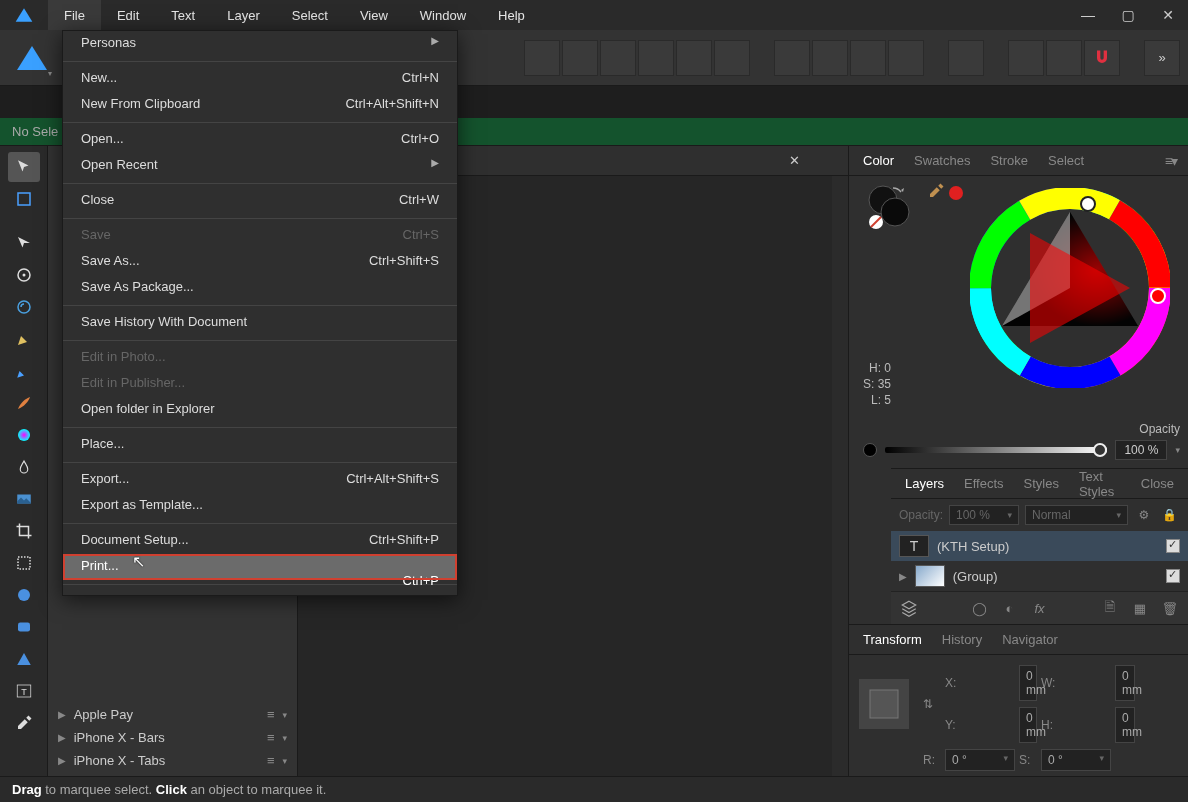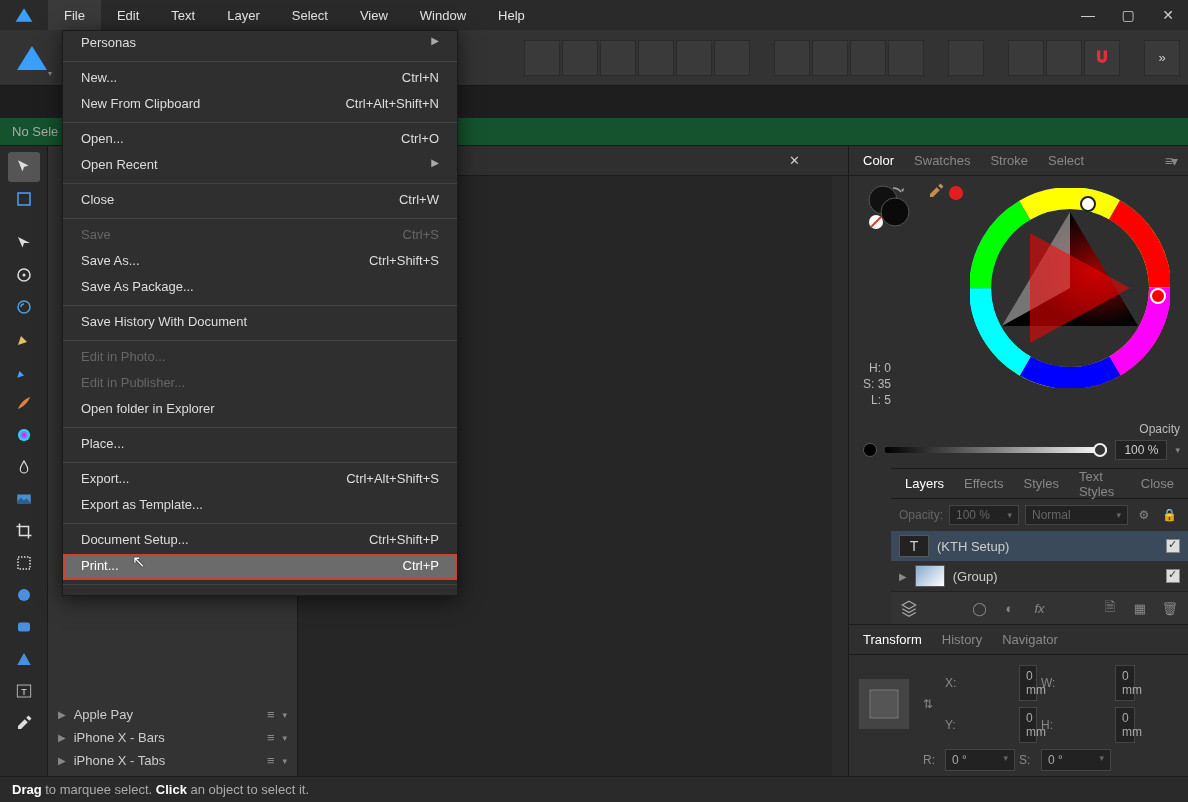--- a/index.html
+++ b/index.html
@@ -88,21 +88,21 @@
 .xform-grid { padding:10px; display:grid; grid-template-columns:60px 18px 70px 18px 70px 20px; gap:6px 4px; align-items:center; font-size:12px; color:#888; }
 .xform-grid .anchor { grid-row:1 / span 2; width:50px; height:50px; background:#444; display:flex; align-items:center; justify-content:center; }
 .xval { background:#222; border:1px solid #444; padding:3px 6px; color:#aaa; font-size:12px; }
 
 
 .dropdown { position:absolute; left:62px; top:30px; width:396px; background:#2f2f2f; box-shadow:0 4px 20px rgba(0,0,0,0.6); z-index:100; padding-bottom:6px; border:1px solid #1a1a1a; }
 .dd-row { display:flex; align-items:flex-start; padding:4px 18px; color:#ddd; cursor:pointer; height:26px; }
 .dd-row.disabled { color:#666; }
 .dd-row .shortcut { margin-left:auto; }
 .dd-row .sub { margin-left:auto; color:#aaa; font-size:10px; }
-.dd-row.hover { background:#6b6b6b; color:#fff; }
+.dd-row.hover { background:#6b6b6b; color:#fff;flex-direction:column; }
 .dd-row.hl { outline:2px solid #d04030; outline-offset:-2px; }
 .dd-sep { height:1px; background:#444; margin:4px 0; }
 
 .cursor-arrow { position:absolute; left:132px; top:552px; z-index:200; font-size:16px; color:#fff; pointer-events:none; text-shadow:0 0 2px #000; }
 
 
 .status { position:absolute; left:0; right:0; bottom:0; height:26px; background:#2a2a2a; display:flex; align-items:center; padding:0 12px; color:#aaa; border-top:1px solid #1a1a1a; }
 .status b { color:#fff; font-weight:600; }
 </style>
 </head>
@@ -496,21 +496,21 @@
             <span>0 °</span>
             <span style="font-size:9px;color:#666">▾</span>
           </div>
         <div></div>
       </div>
     </div>
   </div>
 </div>
 
 <div class="status">
-  <span><b>Drag</b><span> to marquee select. </span><b>Click</b><span> an object to select it.</span></span>
+  <span><b>Drag</b><span> to marquee select. </span><b>Click</b><span> an object to marquee it.</span></span>
 </div>
 
 <div class="dropdown" id="file-dd">
     <div class="dd-row">
       <span>Personas</span>
       <span class="sub">▶</span>
     </div>
     <div class="dd-sep"></div>
     <div class="dd-row">
       <span>New...</span>

